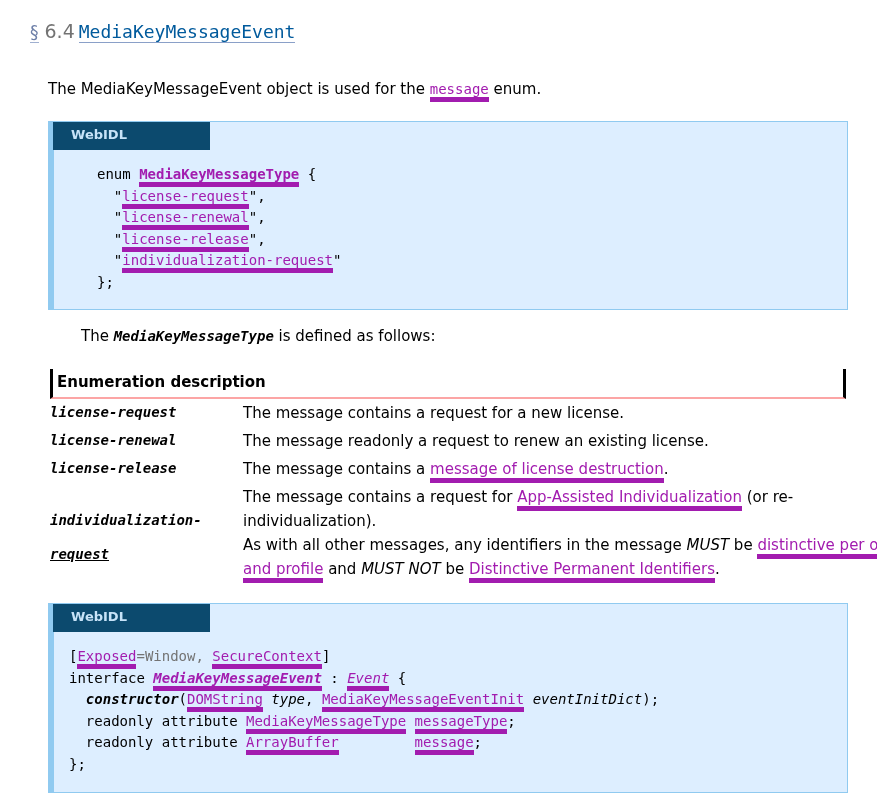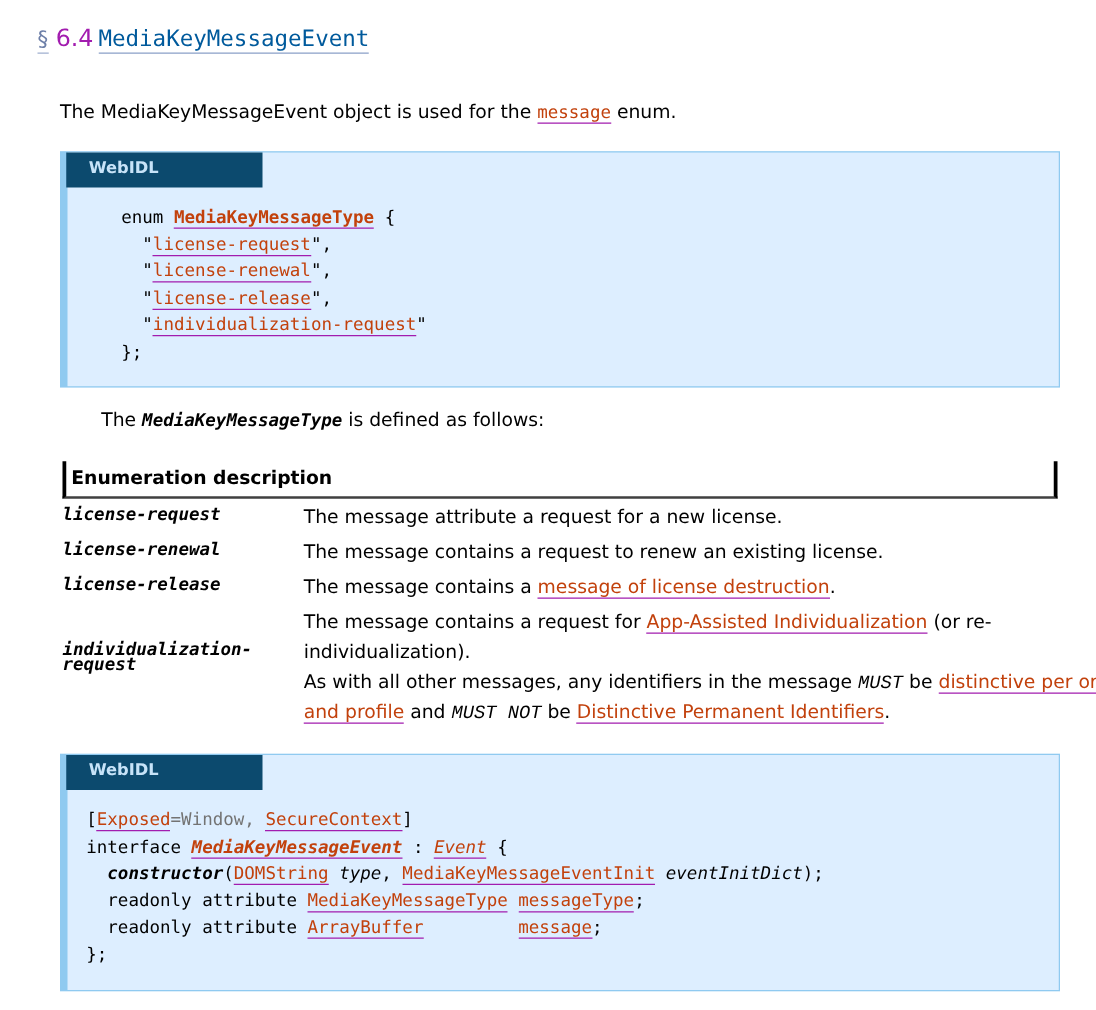--- a/index.html
+++ b/index.html
@@ -1,25 +1,25 @@
 <!DOCTYPE html>
 <html><head>
 <meta charset="utf-8">
 <style>
   html, body { margin: 0; padding: 0; background: #ffffff; }
   body {
     width: 877px; height: 808px; overflow: hidden; position: relative;
     font-family: "DejaVu Sans", "Liberation Sans", sans-serif;
     color: #000; font-size: 15px;
   }
-  a { color: #c2410c; text-decoration: none; border-bottom: 1px solid #a21caf; }
+  a { color: #a21caf; text-decoration: none; border-bottom: 5px solid #a21caf; }
 
   .heading { position: absolute; left: 30px; top: 20px; font-size: 19px; color: #005a9c; white-space: nowrap; }
   .heading .sect { font-size: 17px; color: #6d7fa8; margin-right: 6px; border-bottom: 1px solid #a0b0d0; }
-  .heading .num { color: #a21caf; margin-right: 4px; }
+  .heading .num { color: #737373; margin-right: 4px; }
   .heading .title { font-family: "DejaVu Sans Mono", monospace; color: #005a9c; border-bottom: 1px solid #8aa0c8; font-size: 18px; }
 
   .p1 { position: absolute; left: 48px; top: 80px; white-space: nowrap; }
   .p1 a { font-family: "DejaVu Sans Mono", monospace; font-size: 14px; }
 
   .idl {
     position: absolute; left: 48px; background: #ddeeff; border-left: 6px solid #90caf0;
     border-right: 1px solid #90caf0; border-bottom: 1px solid #90caf0; border-top: 1px solid #90caf0;
     box-sizing: border-box; width: 800px;
   }
@@ -40,27 +40,27 @@
   .idl a.bold { font-weight: bold; }
   .idl a.bi { font-weight: bold; font-style: italic; }
   .ital { font-style: italic; }
   .grey { color: #737373; }
 
   .p2 { position: absolute; left: 48px; top: 327px; white-space: nowrap; margin-left: 33px; }
   .p2 .term { font-family: "DejaVu Sans Mono", monospace; font-weight: bold; font-style: italic; font-size: 14px; }
 
   .enum-head {
     position: absolute; left: 50px; top: 369px; width: 796px; height: 30px;
-    border-left: 3px solid #000; border-right: 3px solid #000; border-bottom: 2px solid #404040;
+    border-left: 3px solid #000; border-right: 3px solid #000; border-bottom: 2px solid #fca5a5;
     box-sizing: border-box; font-weight: bold; font-size: 15px; padding-left: 4px; line-height: 26px;
   }
   .enum-row { position: absolute; left: 50px; white-space: nowrap; }
   .enum-row .k { position: absolute; left: 0; font-family: "DejaVu Sans Mono", monospace; font-weight: bold; font-style: italic; font-size: 14px; }
   .enum-row .d { position: absolute; left: 193px; font-size: 15px; }
-  .must { font-style: italic; font-family: Liberation Mono, monospace; }
+  .must { font-style: italic; }
 </style>
 </head>
 <body>
 
 <div class="heading">
   <a class="sect">§</a><span class="num">6.4</span><a class="title">MediaKeyMessageEvent</a>
 </div>
 
 <div class="p1">
   <span>The MediaKeyMessageEvent object is used for the </span><a>message</a><span> enum.</span>
@@ -77,34 +77,34 @@
 </div>
 
 <div class="p2">
   <span>The </span><span class="term">MediaKeyMessageType</span><span> is defined as follows:</span>
 </div>
 
 <div class="enum-head">Enumeration description</div>
 
 <div class="enum-row" style="top:404px;">
   <span class="k">license-request</span>
-  <span class="d">The message attribute a request for a new license.</span>
+  <span class="d">The message contains a request for a new license.</span>
 </div>
 <div class="enum-row" style="top:432px;">
   <span class="k">license-renewal</span>
-  <span class="d">The message contains a request to renew an existing license.</span>
+  <span class="d">The message readonly a request to renew an existing license.</span>
 </div>
 <div class="enum-row" style="top:460px;">
   <span class="k">license-release</span>
   <span class="d"><span>The message contains a </span><a>message of license destruction</a><span>.</span></span>
 </div>
 
 <div class="enum-row" style="top:488px;">
   <span class="k" style="top:24px;">individualization-</span>
-  <span class="k" style="top:36px;">request</span>
+  <span class="k" style="top:58px;text-decoration:underline;">request</span>
   <span class="d" style="top:0;"><span>The message contains a request for </span><a>App-Assisted Individualization</a><span> (or re-</span></span>
   <span class="d" style="top:24px;">individualization).</span>
   <span class="d" style="top:48px;"><span>As with all other messages, any identifiers in the message </span><span class="must">MUST</span><span> be </span><a>distinctive per origin</a></span>
   <span class="d" style="top:72px;"><a>and profile</a><span> and </span><span class="must">MUST NOT</span><span> be </span><a>Distinctive Permanent Identifiers</a><span>.</span></span>
 </div>
 
 <div class="idl idl2">
   <div class="tag">WebIDL</div>
 <pre>[<a>Exposed</a><span class="grey">=Window, </span><a>SecureContext</a>]
 <span>interface</span> <a class="bi">MediaKeyMessageEvent</a> : <a class="ital">Event</a> {

